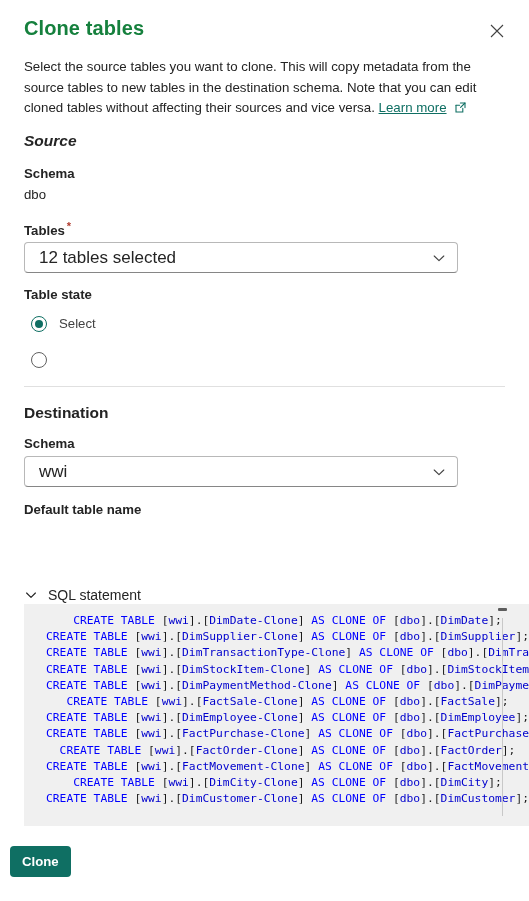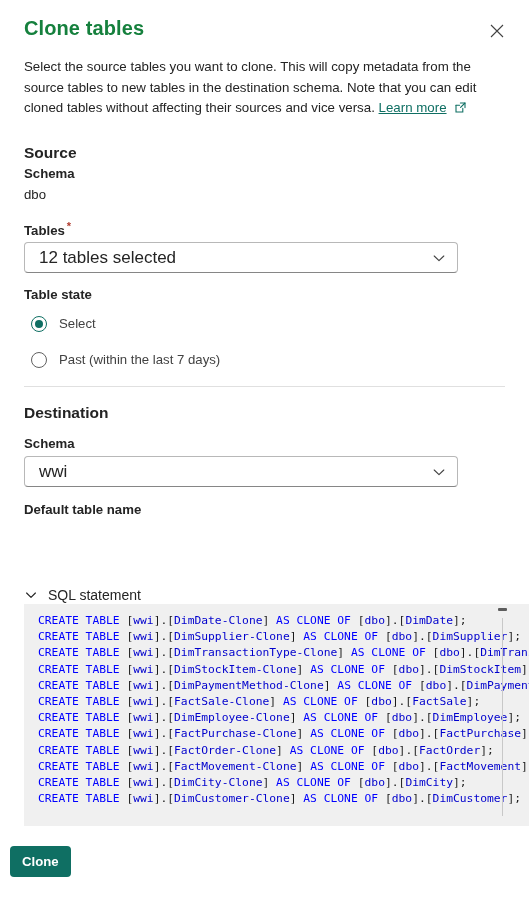--- a/index.html
+++ b/index.html
@@ -226,21 +226,22 @@
   
   .sql-block {
     position: absolute;
     left: 24px;
     top: 604px;
     width: 505px;
     height: 222px;
     background: #f0f0f0;
     overflow: hidden;
     box-sizing: border-box;
-    padding: 9px 0 9px 4px;
+    padding: 9px 0 9px 12px;
+    text-align: center;
   }
   .sql-lines {
     font-family: "DejaVu Sans Mono", monospace;
     font-size: 11.3px;
     line-height: 16.2px;
     white-space: pre;
     padding-left: 10px;
   }
   .sql-line { white-space: pre; }
   .kw { color: #0000ff; }
@@ -312,21 +313,21 @@
     <span>Select the source tables you want to clone. This will copy metadata from the source tables to new tables in the destination schema. Note that you can edit cloned tables without affecting their sources and vice versa. </span><a class="learn-more">Learn more</a><span class="ext-icon">
       <svg width="13" height="13" viewBox="0 0 13 13" aria-hidden="true">
         <path d="M2 4.2 L2 11 L8.8 11 L8.8 7.4" stroke="#0f6f63" stroke-width="1.1" fill="none" stroke-linecap="round"></path>
         <path d="M2 4.2 L5.6 4.2" stroke="#0f6f63" stroke-width="1.1" fill="none" stroke-linecap="round"></path>
         <path d="M6.4 2 L11 2 L11 6.6" stroke="#0f6f63" stroke-width="1.1" fill="none" stroke-linecap="round" stroke-linejoin="round"></path>
         <path d="M11 2 L6.6 6.4" stroke="#0f6f63" stroke-width="1.1" fill="none" stroke-linecap="round"></path>
       </svg>
     </span>
   </div>
 
-  <div class="section-head" style="top:143px;">Source</div>
+  <div class="section-head" style="top:131px;font-style:italic;">Source</div>
 
   <div class="field-label" style="top:165px;">Schema</div>
   <div class="field-value" style="top:186px;">dbo</div>
 
   <div class="field-label" style="top:217px;">
     <span>Tables</span><span class="req-star">*</span>
   </div>
 
   <div class="dropdown" style="top:242px;">
     <span class="dropdown-text">12 tables selected</span>
@@ -339,21 +340,20 @@
 
   <div class="field-label" style="top:286px;">Table state</div>
 
   <div class="radio-row" style="top:314px;">
     <span class="radio-mark checked"></span>
     <span class="radio-label">Select</span>
   </div>
 
   <div class="radio-row" style="top:350px;">
     <span class="radio-mark"></span>
-    <span class="radio-label">Past (within the last 7 days)</span>
   </div>
 
   <div class="divider" style="top:386px;"></div>
 
   <div class="section-head" style="top:403px;">Destination</div>
 
   <div class="field-label" style="top:435px;">Schema</div>
 
   <div class="dropdown" style="top:456px;">
     <span class="dropdown-text">wwi</span>

